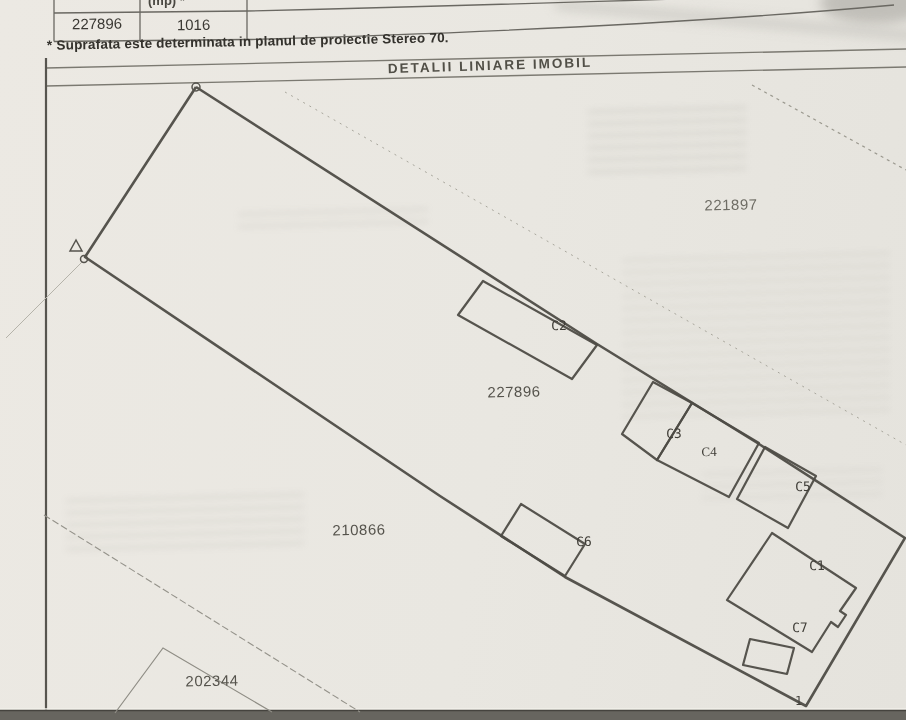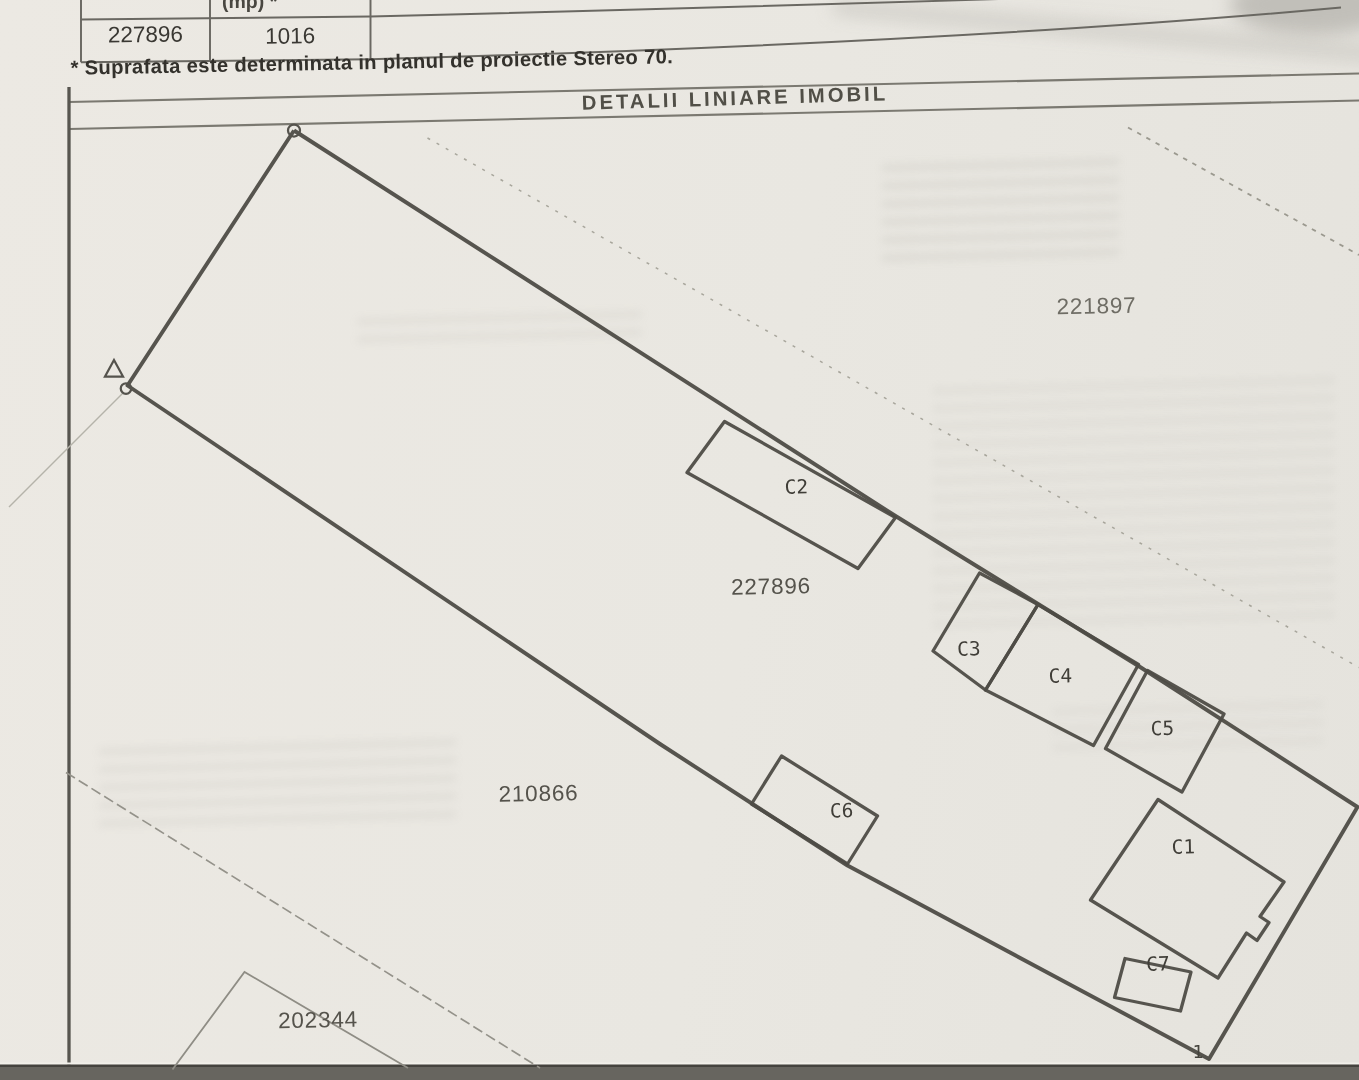--- a/index.html
+++ b/index.html
@@ -12,21 +12,21 @@
   .cell{font-size:15px;color:#3a3833;text-align:center;transform:rotate(-0.8deg);}
   .hdr{font-size:13px;font-weight:bold;color:#494741;}
   .footnote{left:47px;top:34px;font-size:13.5px;font-weight:600;color:#33312c;
             transform:rotate(-1.1deg);letter-spacing:.2px;}
   .map-title{left:260px;top:58px;width:460px;text-align:center;font-size:13.5px;
              font-weight:bold;letter-spacing:2px;color:#514f47;transform:rotate(-1.8deg);}
   .parcel{font-size:15px;letter-spacing:.5px;color:#55534c;width:90px;text-align:center;
           transform:rotate(-1.2deg);}
   .parcel.far{color:#6f6d65;}
   .bldg{font-family:"DejaVu Sans Mono",monospace;font-size:13px;color:#403e38;
-        width:26px;text-align:center;transform:rotate(-1deg);}
+        width:26px;text-align:center;transform:rotate(-1deg);margin-left:28px;}
   .pt{font-family:"DejaVu Sans Mono",monospace;font-size:12px;color:#45433d;}
   
   .blob{position:absolute;filter:blur(3px);opacity:.5;
         background:repeating-linear-gradient(0deg,rgba(158,156,148,.38) 0 4px,transparent 4px 12px);
         transform:skewY(-1.5deg);}
   .shade{position:absolute;filter:blur(6px);}
 </style>
 </head>
 <body>
 
@@ -98,21 +98,21 @@
 
   <div class="txt map-title">DETALII LINIARE IMOBIL</div>
 
   <div class="txt parcel far" style="left:686px;top:196px;">221897</div>
   <div class="txt parcel" style="left:469px;top:383px;">227896</div>
   <div class="txt parcel" style="left:314px;top:521px;">210866</div>
   <div class="txt parcel" style="left:167px;top:672px;">202344</div>
 
   <div class="txt bldg" style="left:518px;top:318px;">C2</div>
   <div class="txt bldg" style="left:633px;top:426px;">C3</div>
-  <div class="txt bldg" style="left:694px;top:444px;">C4</div>
+  <div class="txt bldg" style="left:668px;top:444px;font-family:Liberation Serif, serif;">C4</div>
   <div class="txt bldg" style="left:762px;top:479px;">C5</div>
-  <div class="txt bldg" style="left:543px;top:534px;text-align:right;">C6</div>
+  <div class="txt bldg" style="left:543px;top:534px;">C6</div>
   <div class="txt bldg" style="left:776px;top:558px;">C1</div>
-  <div class="txt bldg" style="left:759px;top:636px;">C7</div>
+  <div class="txt bldg" style="left:759px;top:620px;">C7</div>
 
   <div class="txt pt" style="left:795px;top:694px;">1</div>
 
 </div>
 
 </body></html>

